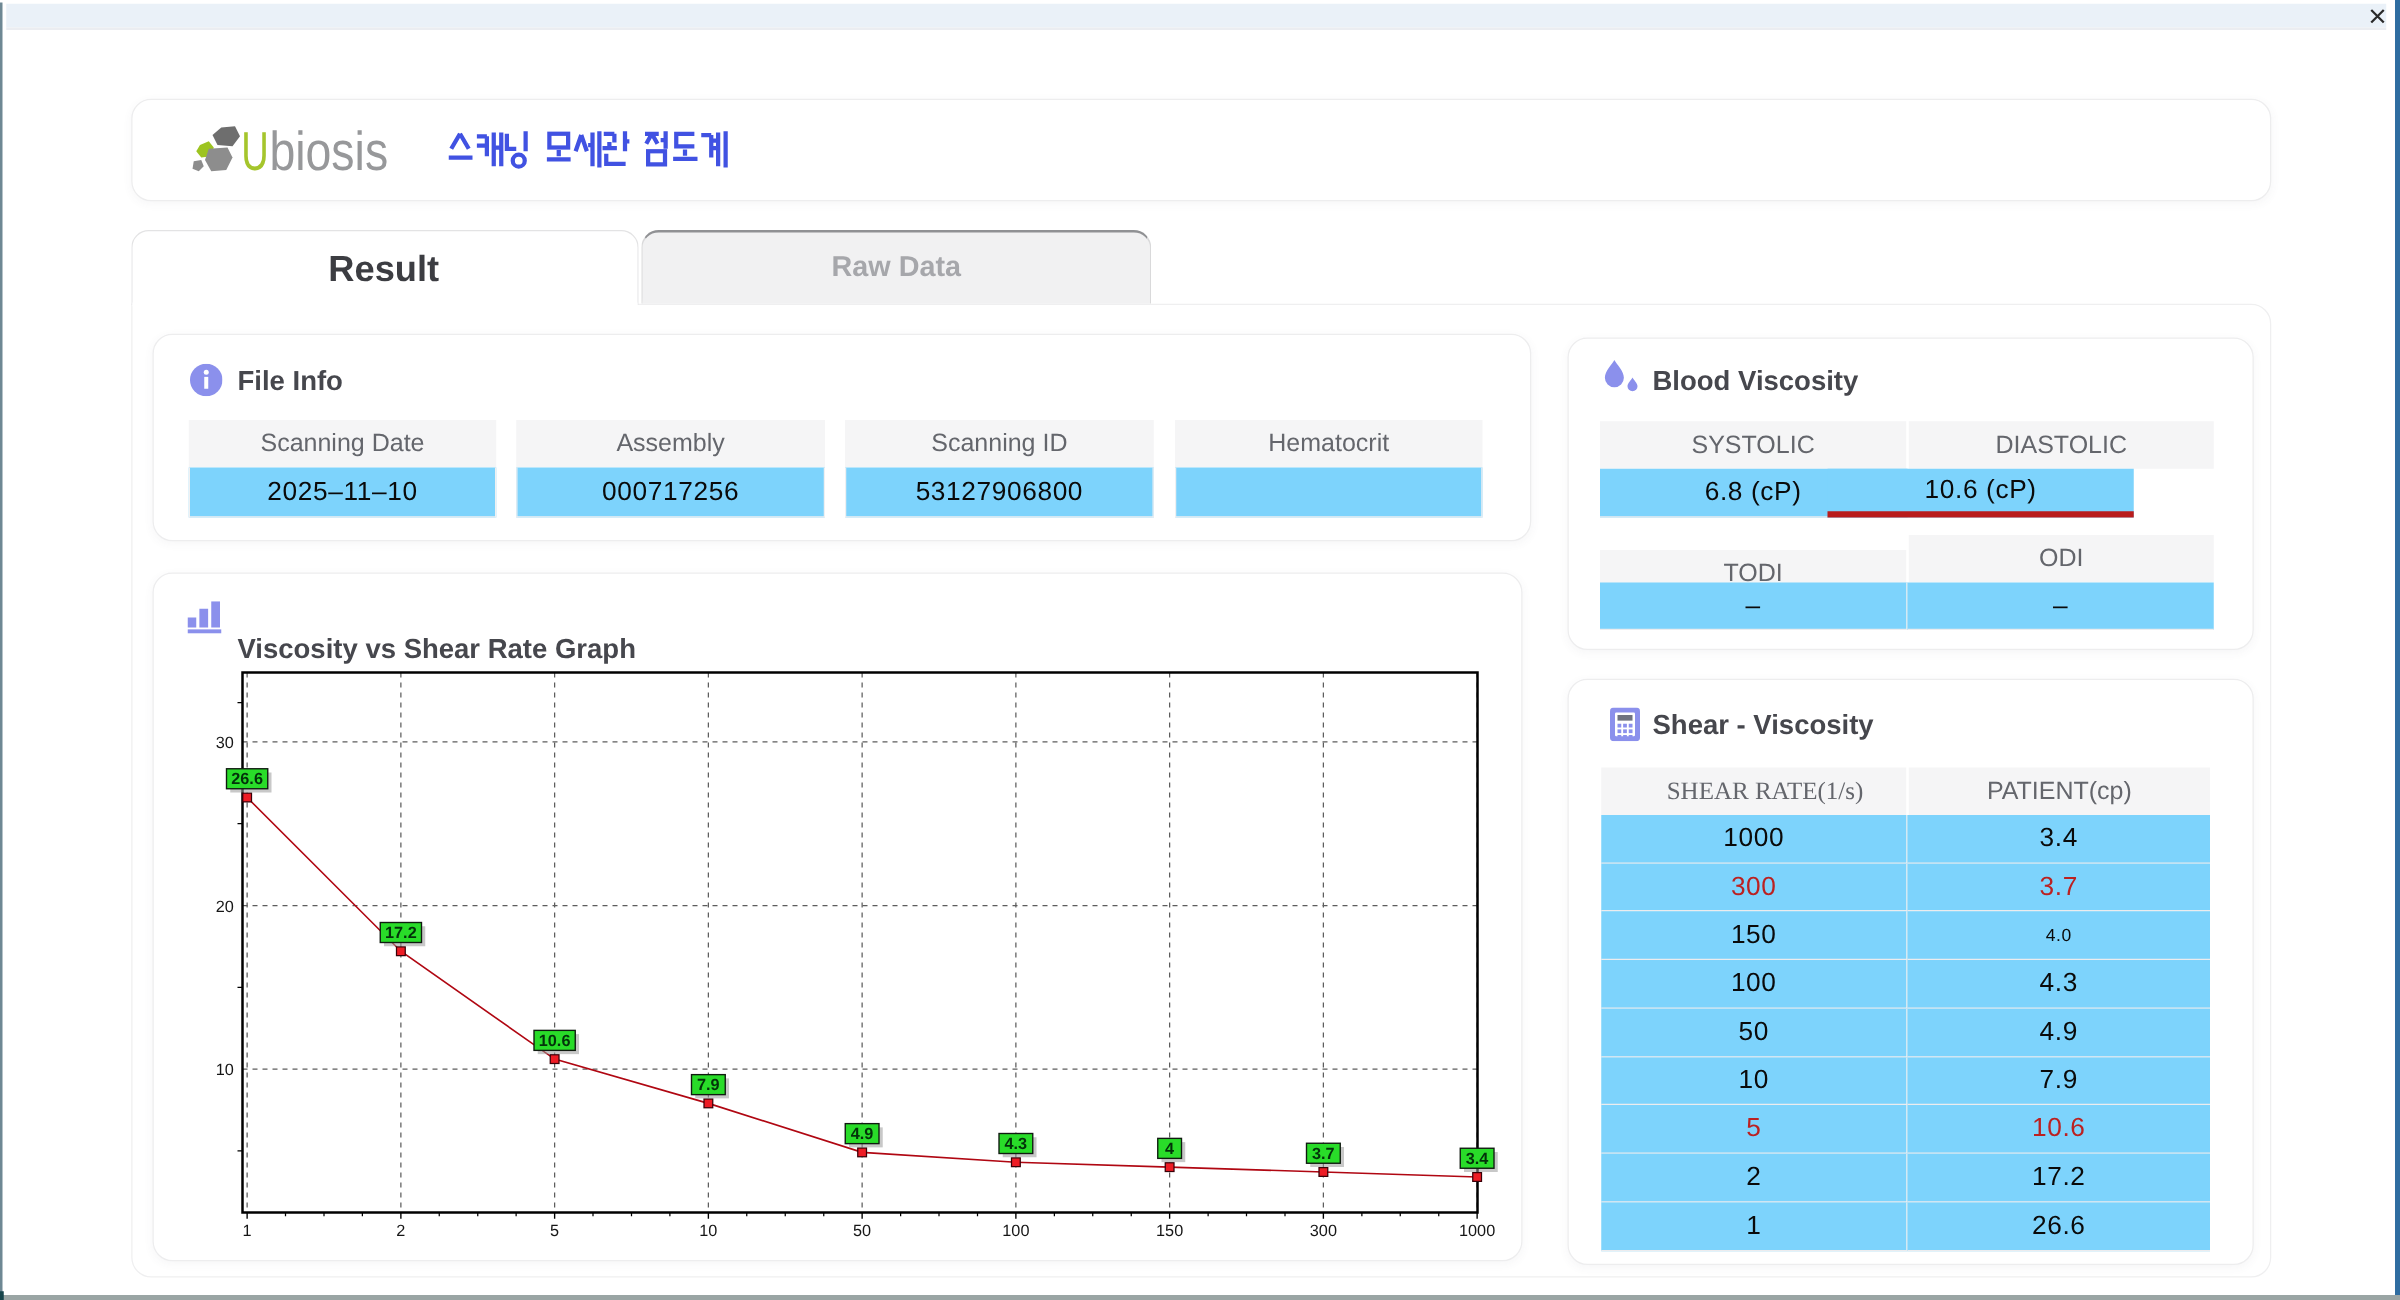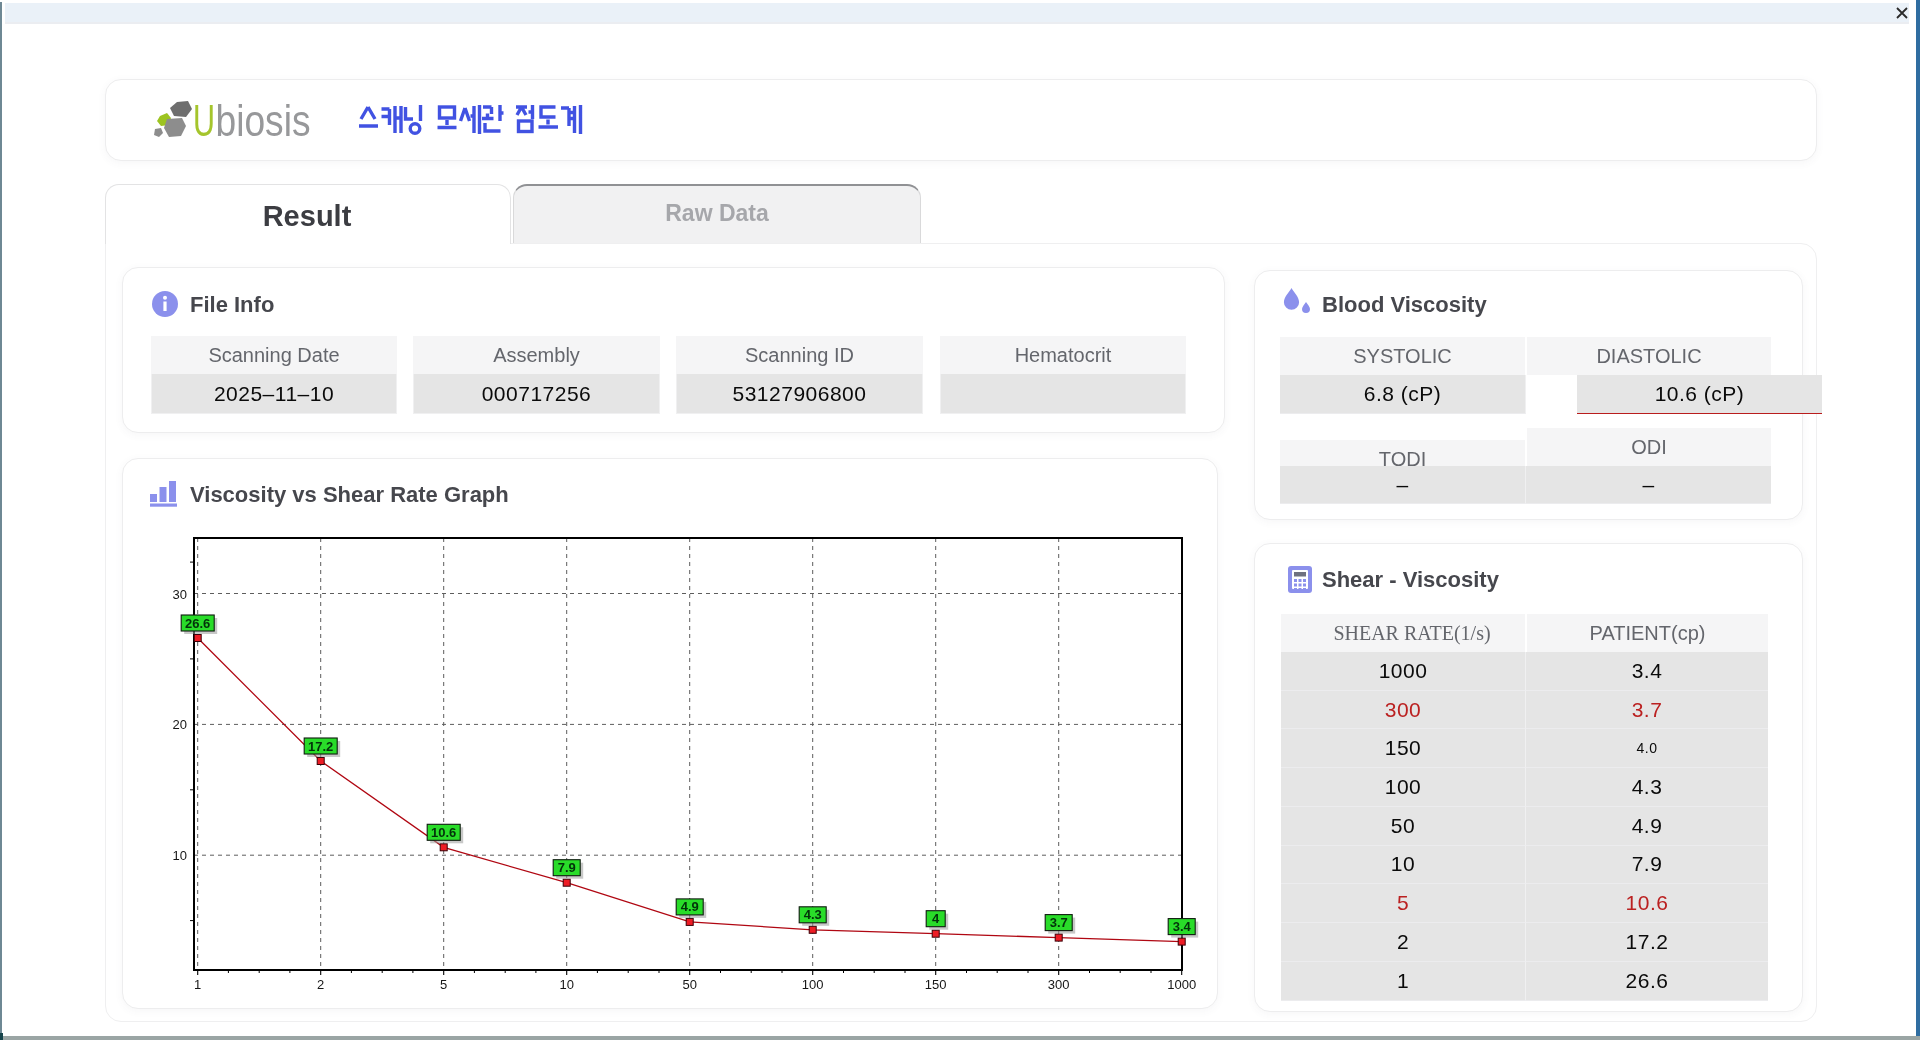--- a/index.html
+++ b/index.html
@@ -3,21 +3,21 @@
 <meta charset="utf-8">
 <style>
   html,body{margin:0;padding:0;}
   body{width:1920px;height:1040px;position:relative;background:#ffffff;
        font-family:"Liberation Sans", sans-serif;overflow:hidden;}
   .abs{position:absolute;}
   .card{position:absolute;background:#fff;border:1px solid #ededee;border-radius:16px;
         box-shadow:0 2px 8px rgba(80,80,100,0.05);box-sizing:border-box;}
   .hdrcell{position:absolute;background:#f5f5f6;color:#64666c;font-size:20px;
            display:flex;align-items:center;justify-content:center;box-sizing:border-box;}
-  .valcell{position:absolute;background:#e5e5e5;color:#0a0a0a;font-size:21px;letter-spacing:0.5px;
+  .valcell{position:absolute;background:#7dd3fc;color:#0a0a0a;font-size:21px;letter-spacing:0.5px;
            display:flex;align-items:center;justify-content:center;box-sizing:border-box;}
   .ctitle{position:absolute;font-size:22px;font-weight:bold;color:#46474d;white-space:nowrap;}
 </style>
 </head>
 <body>
 
 <div class="abs" style="left:5px;top:3px;width:1904px;height:19px;background:#eaf1f8;"></div>
 <div class="abs" style="left:5px;top:22px;width:1904px;height:2px;background:#ebedf1;"></div>
 <svg class="abs" style="left:1895px;top:6px;" width="14" height="14" viewBox="0 0 14 14">
   <path d="M2 2 L12 12 M12 2 L2 12" stroke="#2b2b2b" stroke-width="1.8"></path>
@@ -129,21 +129,21 @@
 
 <div class="card" style="left:122px;top:458px;width:1096px;height:551px;z-index:2;"></div>
 <svg class="abs" style="left:150px;top:481px;z-index:2;" width="28" height="26" viewBox="0 0 28 26">
   <g fill="#8b90ec">
     <rect x="0" y="13" width="7" height="8"></rect>
     <rect x="9.5" y="6" width="7" height="15"></rect>
     <rect x="19" y="0" width="7" height="21"></rect>
     <rect x="0" y="22.5" width="27" height="3.2"></rect>
   </g>
 </svg>
-<div class="ctitle" style="left:190px;top:482px;z-index:2;">Viscosity vs Shear Rate Graph</div>
+<div class="ctitle" style="left:190px;top:506px;z-index:2;">Viscosity vs Shear Rate Graph</div>
 
 <svg id="chart" class="abs" style="left:122px;top:458px;z-index:2;" width="1096" height="551" viewBox="0 0 1096 551">
 <line x1="75.7" y1="80" x2="75.7" y2="512" stroke="#5d5d5d" stroke-width="1" stroke-dasharray="4 4"></line>
 <line x1="198.7" y1="80" x2="198.7" y2="512" stroke="#5d5d5d" stroke-width="1" stroke-dasharray="4 4"></line>
 <line x1="321.7" y1="80" x2="321.7" y2="512" stroke="#5d5d5d" stroke-width="1" stroke-dasharray="4 4"></line>
 <line x1="444.7" y1="80" x2="444.7" y2="512" stroke="#5d5d5d" stroke-width="1" stroke-dasharray="4 4"></line>
 <line x1="567.7" y1="80" x2="567.7" y2="512" stroke="#5d5d5d" stroke-width="1" stroke-dasharray="4 4"></line>
 <line x1="690.7" y1="80" x2="690.7" y2="512" stroke="#5d5d5d" stroke-width="1" stroke-dasharray="4 4"></line>
 <line x1="813.7" y1="80" x2="813.7" y2="512" stroke="#5d5d5d" stroke-width="1" stroke-dasharray="4 4"></line>
 <line x1="936.7" y1="80" x2="936.7" y2="512" stroke="#5d5d5d" stroke-width="1" stroke-dasharray="4 4"></line>
@@ -244,21 +244,21 @@
 <div class="valcell" style="left:151px;top:374px;width:246px;height:40px;border:1px solid #f0f0f1;border-top:none;z-index:2;">2025–11–10</div>
 <div class="hdrcell" style="left:413px;top:336px;width:247px;height:38px;z-index:2;">Assembly</div>
 <div class="valcell" style="left:413px;top:374px;width:247px;height:40px;border:1px solid #f0f0f1;border-top:none;z-index:2;">000717256</div>
 <div class="hdrcell" style="left:676px;top:336px;width:247px;height:38px;z-index:2;">Scanning ID</div>
 <div class="valcell" style="left:676px;top:374px;width:247px;height:40px;border:1px solid #f0f0f1;border-top:none;z-index:2;text-align:center;">53127906800</div>
 <div class="hdrcell" style="left:940px;top:336px;width:246px;height:38px;z-index:2;">Hematocrit</div>
 <div class="valcell" style="left:940px;top:374px;width:246px;height:40px;border:1px solid #f0f0f1;border-top:none;z-index:2;"></div>
 <div class="hdrcell" style="left:1280px;top:337px;width:245px;height:38px;z-index:2;">SYSTOLIC</div>
 <div class="hdrcell" style="left:1527px;top:337px;width:244px;height:38px;z-index:2;">DIASTOLIC</div>
 <div class="valcell" style="left:1280px;top:375px;width:246px;height:39px;border-bottom:1px solid #ececee;border-right:1px solid #f0f0f1;z-index:2;">6.8 (cP)</div>
-<div class="valcell" style="left:1577px;top:375px;width:245px;height:39px;border-bottom:1px solid #b91c1c;z-index:2;">10.6 (cP)</div>
+<div class="valcell" style="left:1462px;top:375px;width:245px;height:39px;border-bottom:5px solid #b91c1c;z-index:2;">10.6 (cP)</div>
 <div class="hdrcell" style="left:1280px;top:440px;width:245px;height:38px;z-index:2;">TODI</div>
 <div class="hdrcell" style="left:1527px;top:428px;width:244px;height:38px;z-index:2;">ODI</div>
 <div class="valcell" style="left:1280px;top:466px;width:246px;height:38px;border-bottom:1px solid #ececee;border-right:1px solid #f0f0f1;z-index:2;">–</div>
 <div class="valcell" style="left:1526px;top:466px;width:245px;height:38px;border-bottom:1px solid #ececee;z-index:2;">–</div>
 <div class="hdrcell" style="left:1281px;top:614px;width:244px;height:38px;padding-left:18px;z-index:2;font-family:Liberation Serif, serif;">SHEAR RATE(1/s)</div>
 <div class="hdrcell" style="left:1527px;top:614px;width:241px;height:38px;z-index:2;">PATIENT(cp)</div>
 <div class="valcell" style="left:1281px;top:652.0px;width:245px;height:38.72px;border-bottom:1px solid #ececee;border-right:1px solid #f0f0f1;color:#0a0a0a;font-size:21px;z-index:2;">1000</div>
 <div class="valcell" style="left:1526px;top:652.0px;width:242px;height:38.72px;border-bottom:1px solid #ececee;color:#0a0a0a;font-size:21px;z-index:2;">3.4</div>
 <div class="valcell" style="left:1281px;top:690.7px;width:245px;height:38.72px;border-bottom:1px solid #ececee;border-right:1px solid #f0f0f1;color:#bb2121;font-size:21px;z-index:2;">300</div>
 <div class="valcell" style="left:1526px;top:690.7px;width:242px;height:38.72px;border-bottom:1px solid #ececee;color:#bb2121;font-size:21px;z-index:2;">3.7</div>

